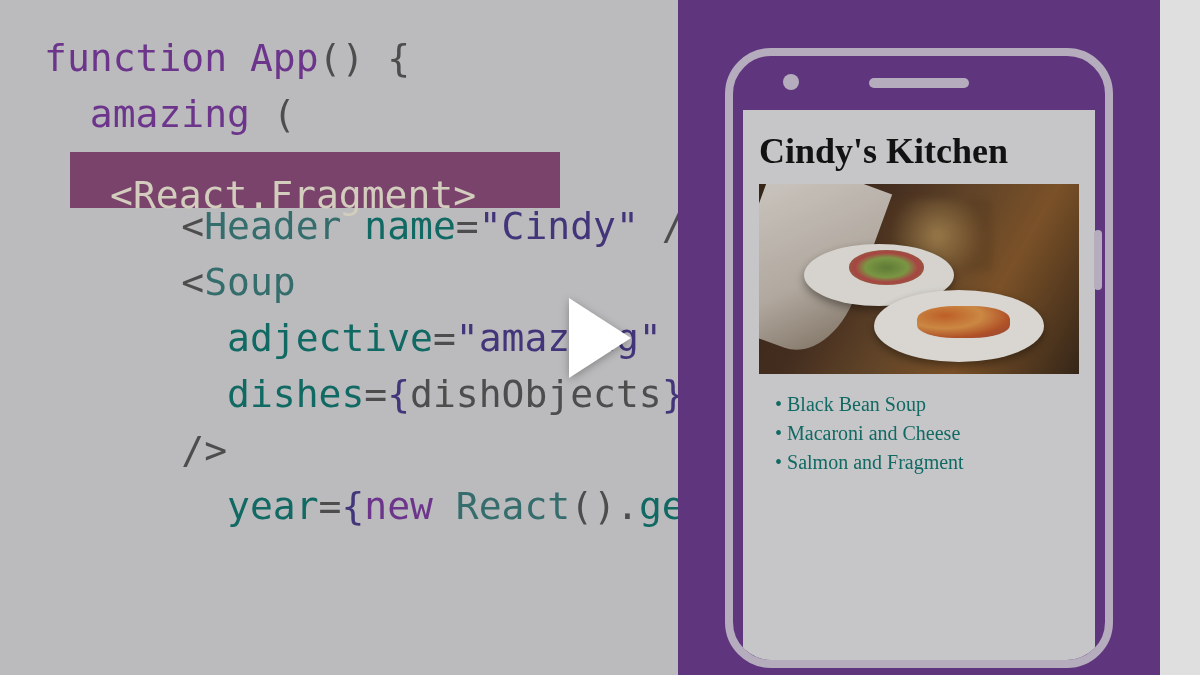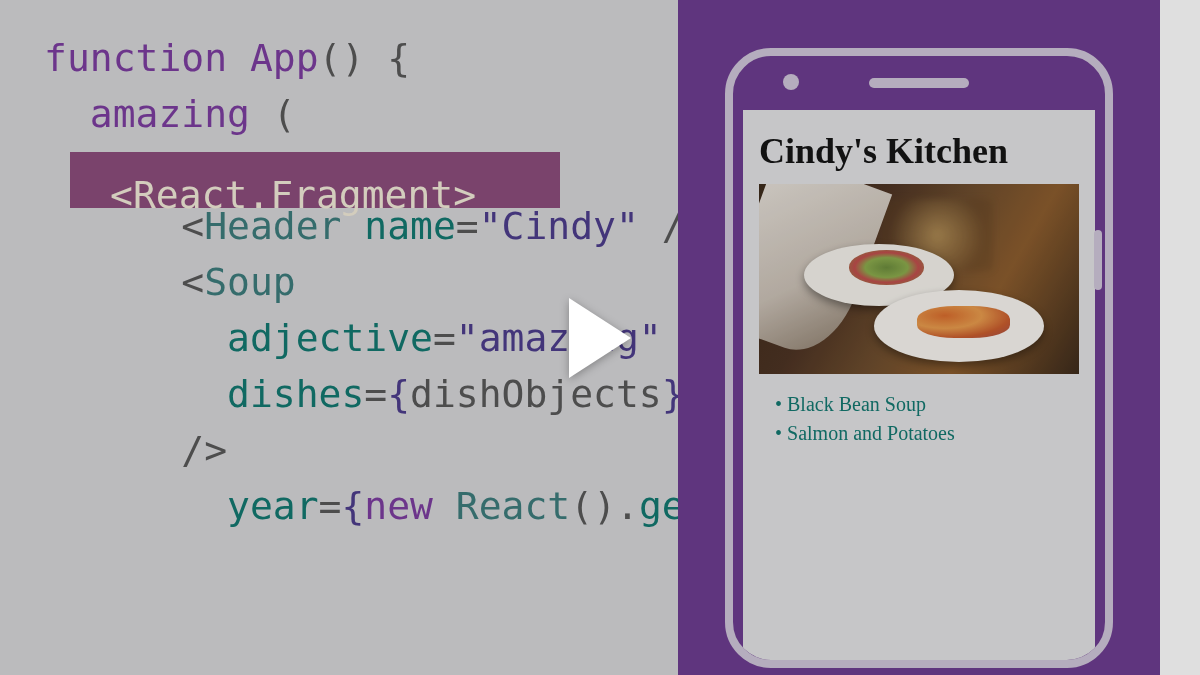--- a/index.html
+++ b/index.html
@@ -256,21 +256,22 @@
         <div class="app-title">Cindy's Kitchen</div>
         <div class="food-image">
           <div class="food-bg"></div>
           <div class="food-window"></div>
           <div class="arm"></div>
           <div class="plate1"></div>
           <div class="plate2"></div>
         </div>
         <ul class="dish-list">
           <li>Black Bean Soup</li>
-          <li>Salmon and Potatoes</li>
+          <li>Macaroni and Cheese</li>
+          <li>Salmon and Fragment</li>
         </ul>
       </div>
     </div>
     <div class="phone-side-btn" style="right: 58px; top: 230px;"></div>
   </div>
 
   <div class="overlay"></div>
   <div class="play-button"></div>
 </div>
 

